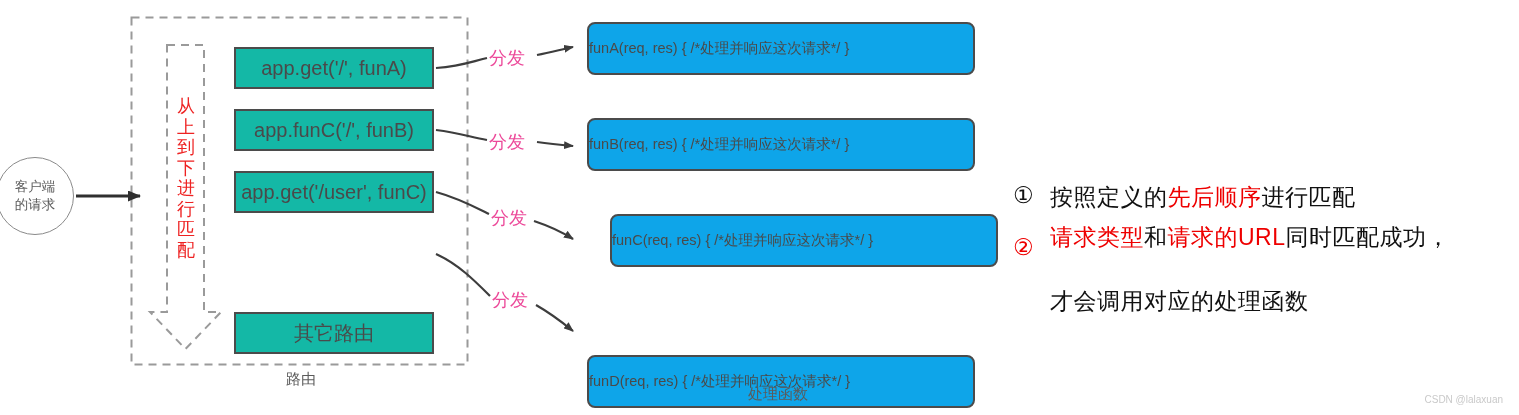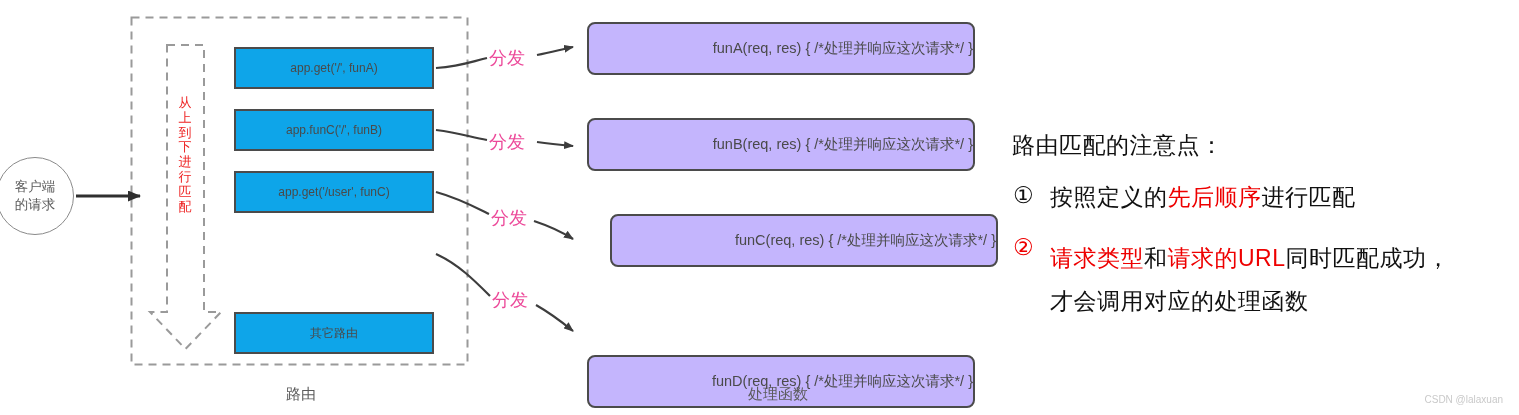--- a/index.html
+++ b/index.html
@@ -9,51 +9,51 @@
     position:relative;
   }
   #canvas{position:absolute;left:0;top:0;width:1519px;height:415px;}
   .abs{position:absolute;}
 
   
   .route-box{
     box-sizing:border-box;
     width:200px;height:42px;
     border:2px solid #4b4b4b;
-    background:#0ea5e9;
+    background:#14b8a6;
     display:flex;align-items:center;justify-content:center;
-    font-size:12px;color:#4a4a4a;
+    font-size:20px;color:#4a4a4a;
     white-space:nowrap;
     letter-spacing:0px;
   }
   
   .fun-box{
     box-sizing:border-box;
     width:388px;height:53px;
     border:2px solid #4b4b4b;border-radius:8px;
-    background:#c4b5fd;
-    display:flex;align-items:center;justify-content:flex-end;
+    background:#0ea5e9;
+    display:flex;align-items:center;justify-content:flex-start;
     font-size:14.5px;color:#4a4a4a;
     white-space:nowrap;
   }
   
   .client-circle{
     box-sizing:border-box;
     width:78px;height:78px;border-radius:50%;
     border:1.6px solid #8a8a8a;background:#ffffff;
     display:flex;flex-direction:column;align-items:center;justify-content:center;
     font-size:13.5px;color:#5b5b5b;line-height:1.35;
   }
   
   .dispatch{
     font-size:18px;color:#ec4899;white-space:nowrap;
   }
   
   .vert-red{
-    font-size:13px;color:#ee2222;line-height:1.14;
+    font-size:18px;color:#ee2222;line-height:1.14;
     width:16px;text-align:center;white-space:normal;
     word-break:break-all;
   }
   
   .caption{font-size:15px;color:#5b5b5b;white-space:nowrap;}
 
   
   .note-title{
     position:absolute;left:1012px;top:130px;
     font-size:23px;color:#111;white-space:nowrap;letter-spacing:0.5px;
@@ -134,31 +134,30 @@
   <div class="abs fun-box" style="left:587px;top:118px;">
     <span>funB(req, res) { /*处理并响应这次请求*/ }</span>
   </div>
   <div class="abs fun-box" style="left:587px;top:214px;margin-left:23px;">
     <span>funC(req, res) { /*处理并响应这次请求*/ }</span>
   </div>
   <div class="abs fun-box" style="left:587px;top:309px;margin-top:46px;">
     <span>funD(req, res) { /*处理并响应这次请求*/ }</span>
   </div>
 
-  <div class="abs caption" style="left:286px;top:385px;">路由</div>
+  <div class="abs caption" style="left:286px;top:370px;">路由</div>
   <div class="abs caption" style="left:748px;top:385px;">处理函数</div>
 
-  <div class="note-title">路由匹配的注意点：</div>
 
   <div class="note-marker blk" style="left:1013px;top:182px;">①</div>
   <div class="note-row" style="left:1050px;top:182px;">
     <span class="blk">按照定义的</span><span class="red">先后顺序</span><span class="blk">进行匹配</span>
   </div>
 
   <div class="note-marker red" style="left:1013px;top:234px;">②</div>
-  <div class="note-row" style="left:1050px;top:243px;text-align:right;">
+  <div class="note-row" style="left:1050px;top:222px;text-align:right;">
     <span class="red">请求类型</span><span class="blk">和</span><span class="red">请求的URL</span><span class="blk">同时匹配成功，</span>
   </div>
   <div class="note-row blk" style="left:1050px;top:286px;text-align:center;">才会调用对应的处理函数</div>
 
   <div class="watermark">CSDN @lalaxuan</div>
 
 </div>
 
 </body></html>

